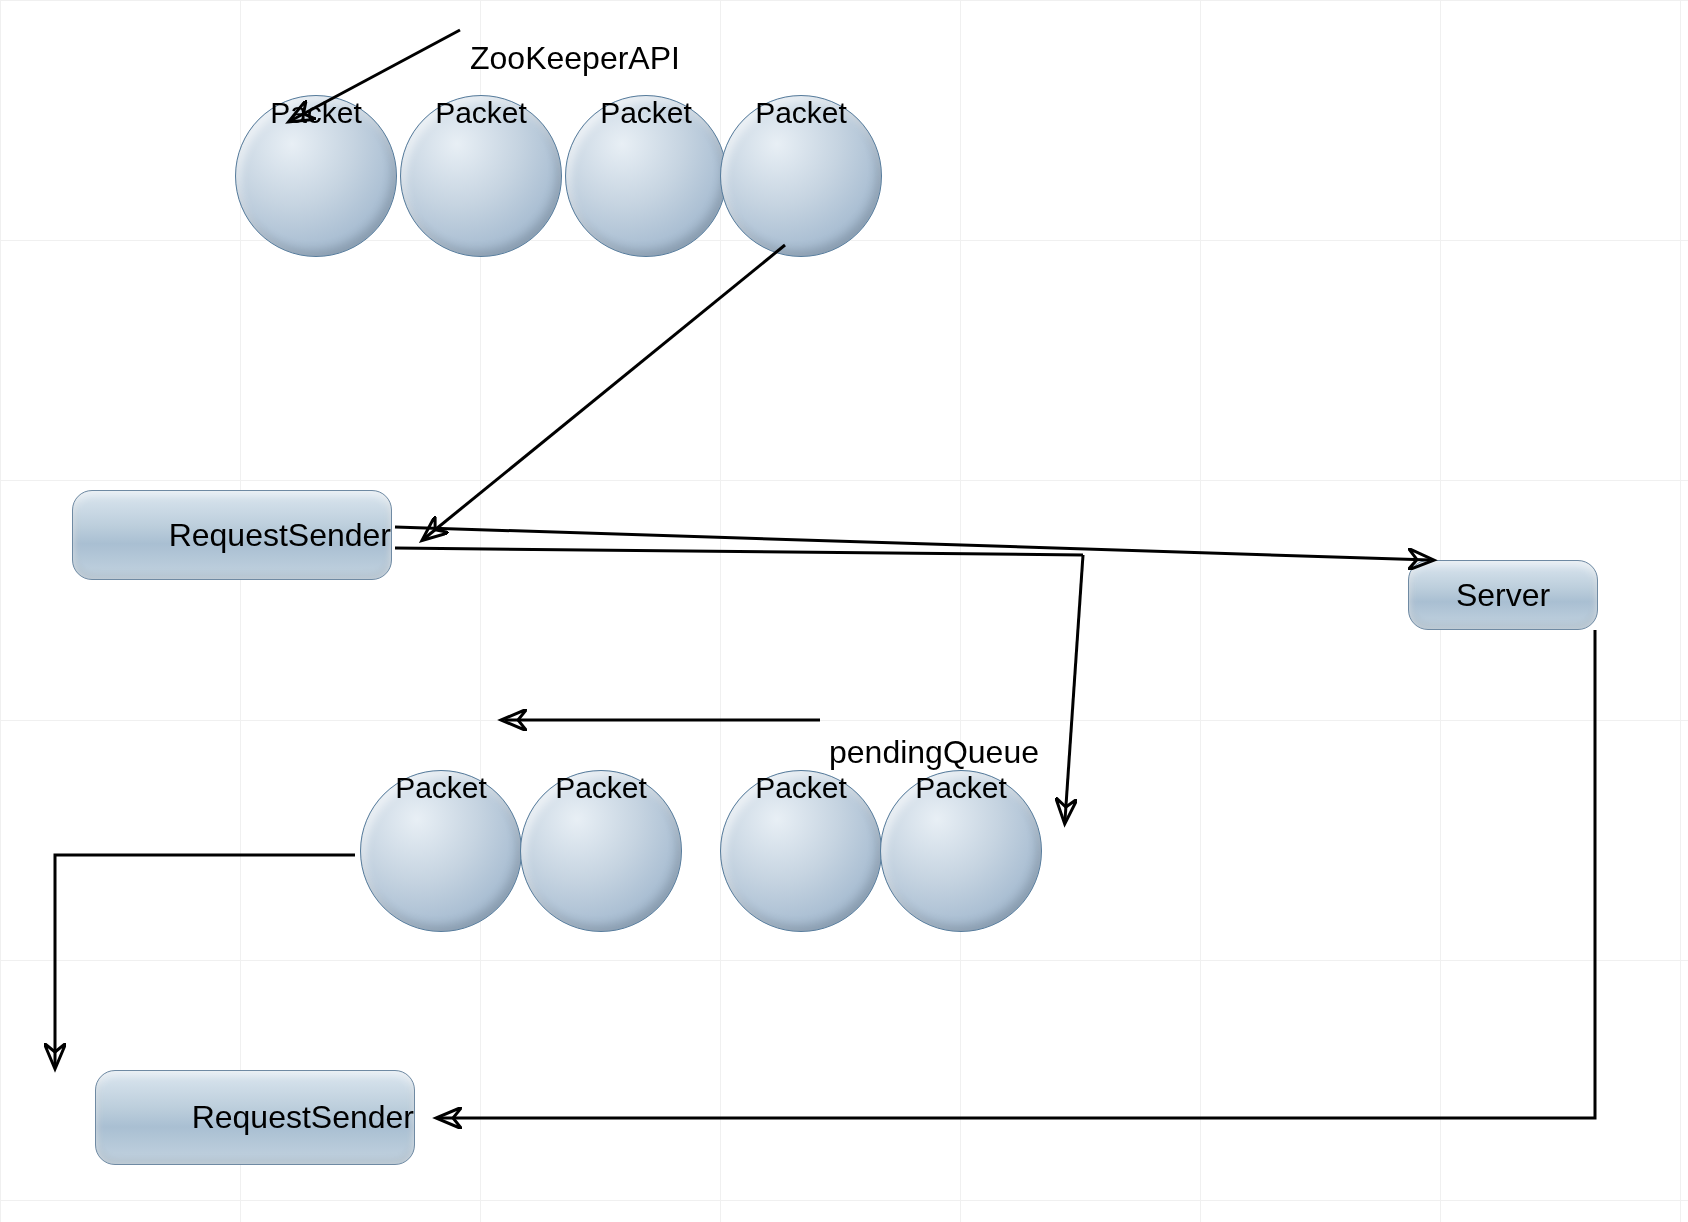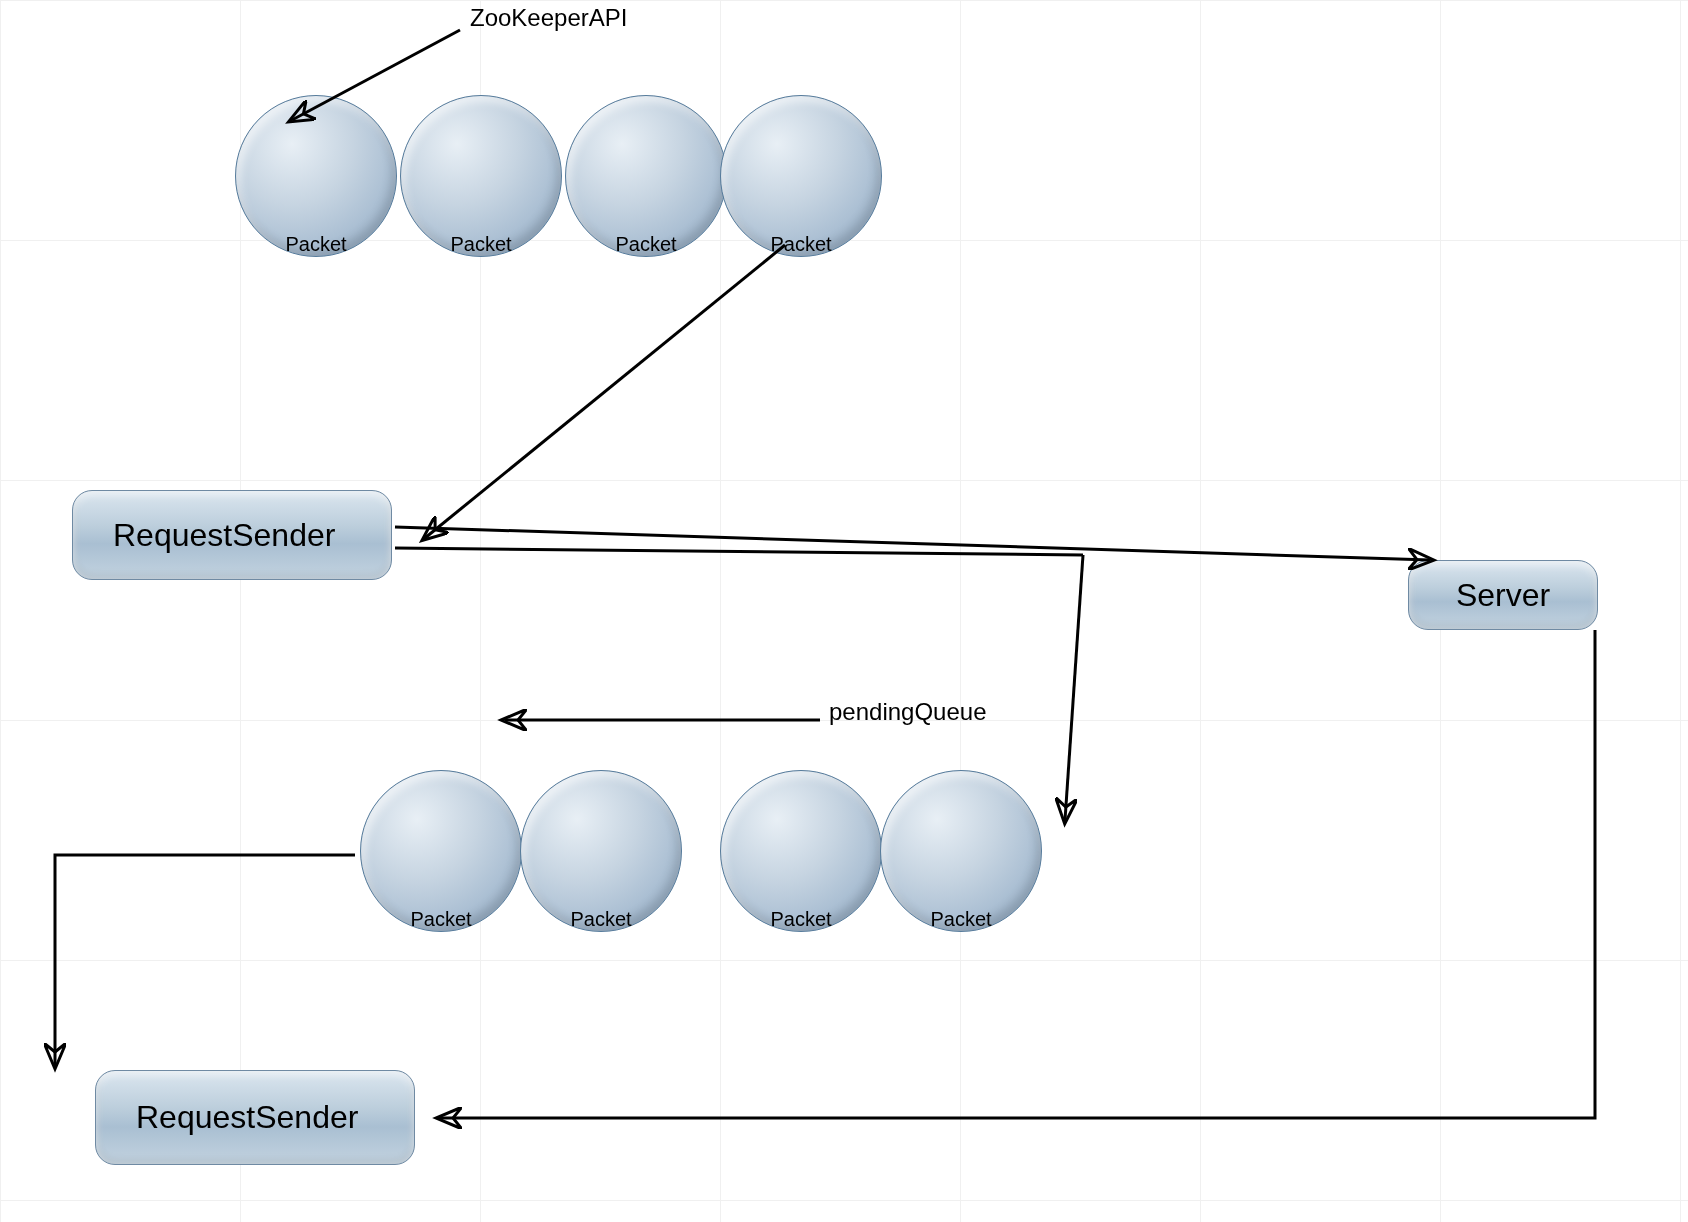--- a/index.html
+++ b/index.html
@@ -21,43 +21,44 @@
   }
   .packet {
     position: absolute;
     width: 160px;
     height: 160px;
     border-radius: 50%;
     background: radial-gradient(circle at 35% 30%, #e8eff5 0%, #c6d4e1 40%, #9fb6cd 80%, #8aa3bb 100%);
     border: 1px solid #567B9B;
     box-shadow: inset -4px -6px 10px rgba(0,0,0,0.15), inset 4px 6px 8px rgba(255,255,255,0.6);
     display: flex;
-    align-items: flex-end;
+    align-items: flex-start;
     justify-content: center;
-    font-size: 20px;
+    font-size: 30px;
     color: #000;
   }
   .roundbox {
     position: absolute;
     border-radius: 20px;
     background: linear-gradient(to bottom, #dbe6ef 0%, #bccedc 40%, #a9bfd2 60%, #c3d3e0 100%);
     border: 1px solid #6f8aa3;
     box-shadow: inset 0 3px 8px rgba(255,255,255,0.7), inset 0 -3px 8px rgba(0,0,0,0.12);
     display: flex;
     align-items: center;
-    justify-content: flex-start;
+    justify-content: flex-end;
     padding-left: 40px;
     font-size: 32px;
     color: #000;
     box-sizing: border-box;
   }
   .label {
     position: absolute;
-    font-size: 24px;
+    font-size: 32px;
     color: #000;
+    margin-top: 36px;
   }
   svg.arrows {
     position: absolute;
     left: 0;
     top: 0;
     width: 1688px;
     height: 1222px;
     pointer-events: none;
   }
 </style>

